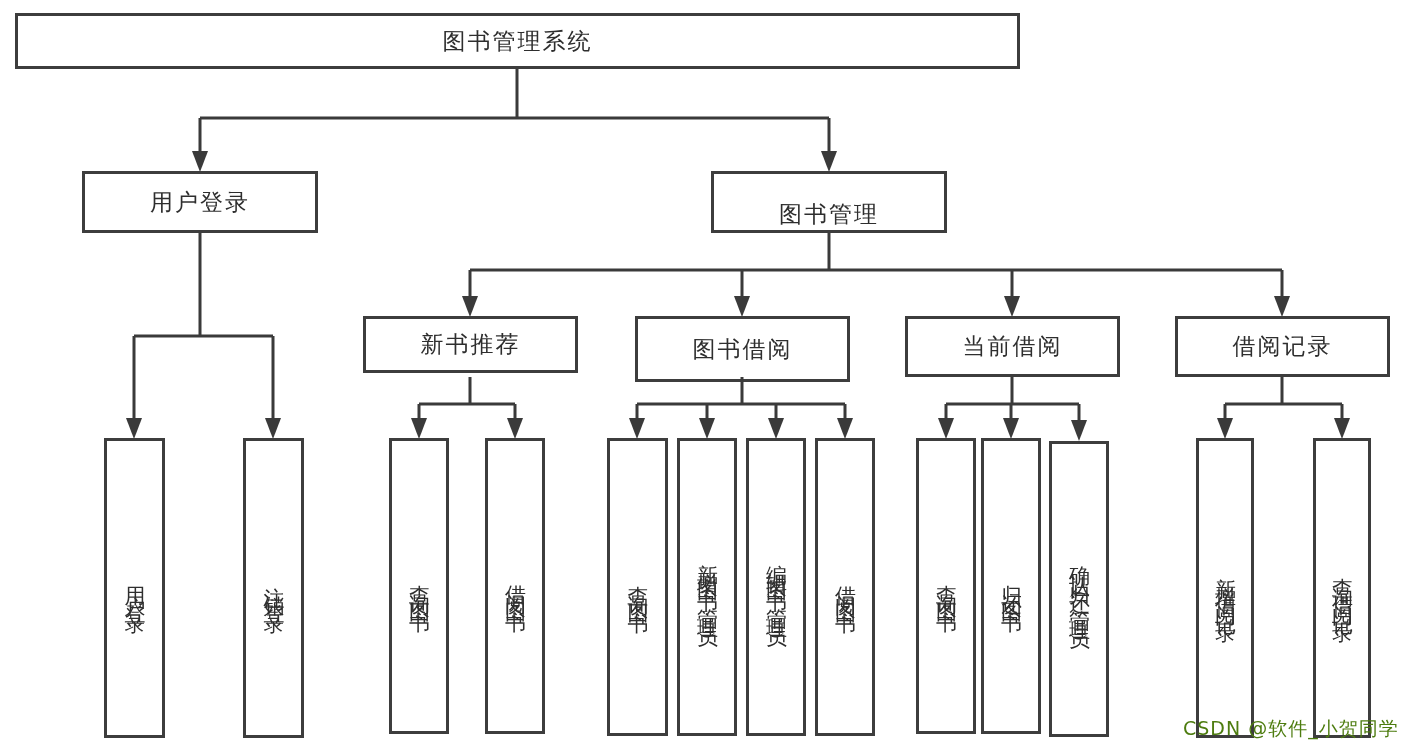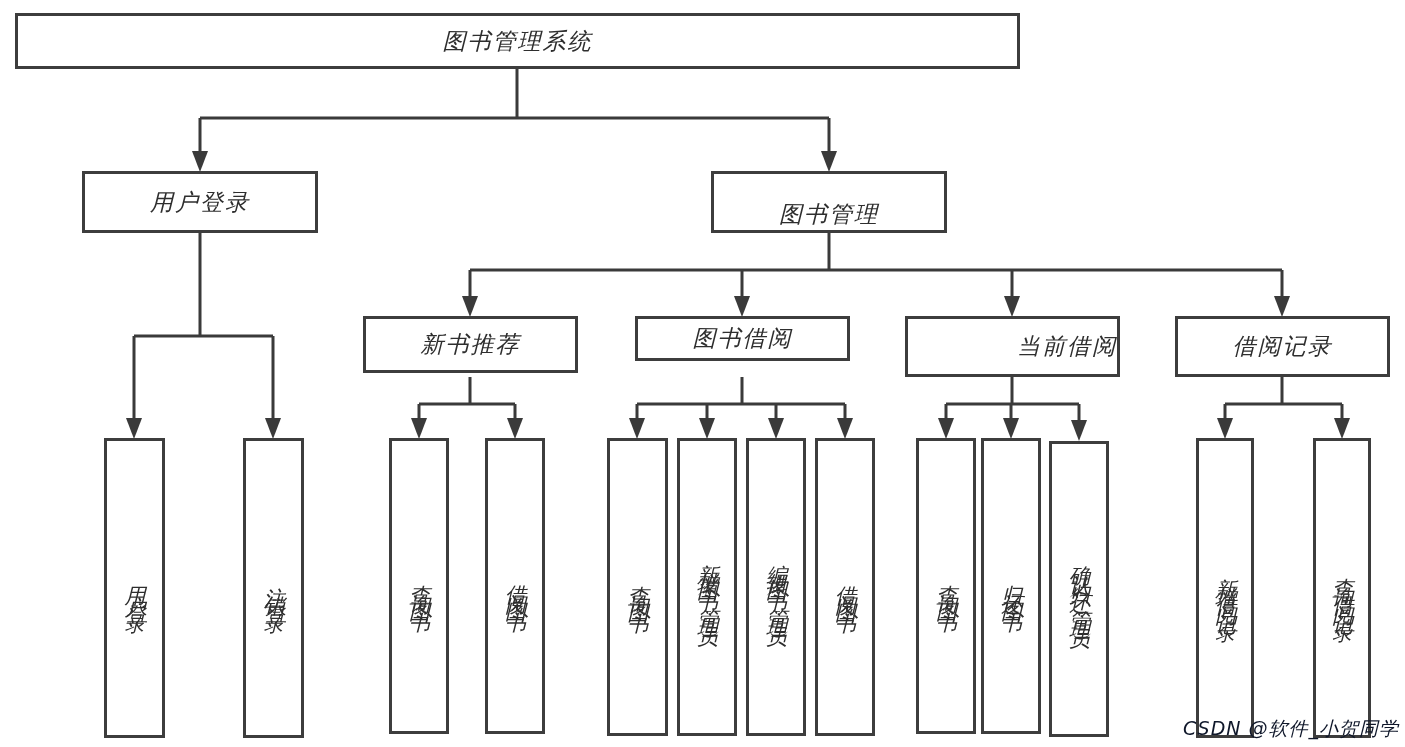--- a/index.html
+++ b/index.html
@@ -3,21 +3,20 @@
 <meta charset="utf-8">
 <style>
   html, body { margin: 0; padding: 0; background: #ffffff; }
   body { font-family: "DejaVu Sans", "Liberation Sans", sans-serif; }
   .stage {
     position: relative;
     width: 1405px;
     height: 747px;
     background: #ffffff;
     overflow: hidden;
-    font-style: italic;
   }
   .box {
     position: absolute;
     box-sizing: border-box;
     background: #ffffff;
     border: 3px solid #3d3d3d;
     color: #2e2e2e;
     display: flex;
     align-items: center;
     justify-content: center;
@@ -42,21 +41,21 @@
     pointer-events: none;
   }
   .connector-layer path { stroke: #3a3a3a; stroke-width: 3; fill: none; }
   .connector-layer polygon { fill: #3a3a3a; stroke: none; }
   .watermark {
     position: absolute;
     left: 1183px;
     top: 716px;
     font-size: 19px;
     letter-spacing: 1px;
-    color: #0f172a;
+    color: #4d7c0f;
     z-index: 6;
     white-space: nowrap;
   }
 </style>
 </head>
 <body>
 
 <div class="stage">
 
   <svg class="connector-layer" viewBox="0 0 1405 747" xmlns="http://www.w3.org/2000/svg">
@@ -109,24 +108,24 @@
   <div class="box hbox" style="left:82px; top:171px; width:236px; height:62px;">
     <span>用户登录</span>
   </div>
   <div class="box hbox" style="left:711px; top:171px; width:236px; height:62px;align-items:flex-end;">
     <span>图书管理</span>
   </div>
 
   <div class="box hbox" style="left:363px; top:316px; width:215px; height:57px;">
     <span>新书推荐</span>
   </div>
-  <div class="box hbox" style="left:635px; top:316px; width:215px; height:45px;">
+  <div class="box hbox" style="left:635px; top:316px; width:215px; height:66px;">
     <span>图书借阅</span>
   </div>
-  <div class="box hbox" style="left:905px; top:316px; width:215px; height:61px;justify-content:flex-end;">
+  <div class="box hbox" style="left:905px; top:316px; width:215px; height:61px;">
     <span>当前借阅</span>
   </div>
   <div class="box hbox" style="left:1175px; top:316px; width:215px; height:61px;text-align:center;">
     <span>借阅记录</span>
   </div>
 
   <div class="box vbox" style="left:104px; top:438px; width:61px; height:300px;">
     <span class="vtext">用户登录</span>
   </div>
   <div class="box vbox" style="left:243px; top:438px; width:61px; height:300px;">

